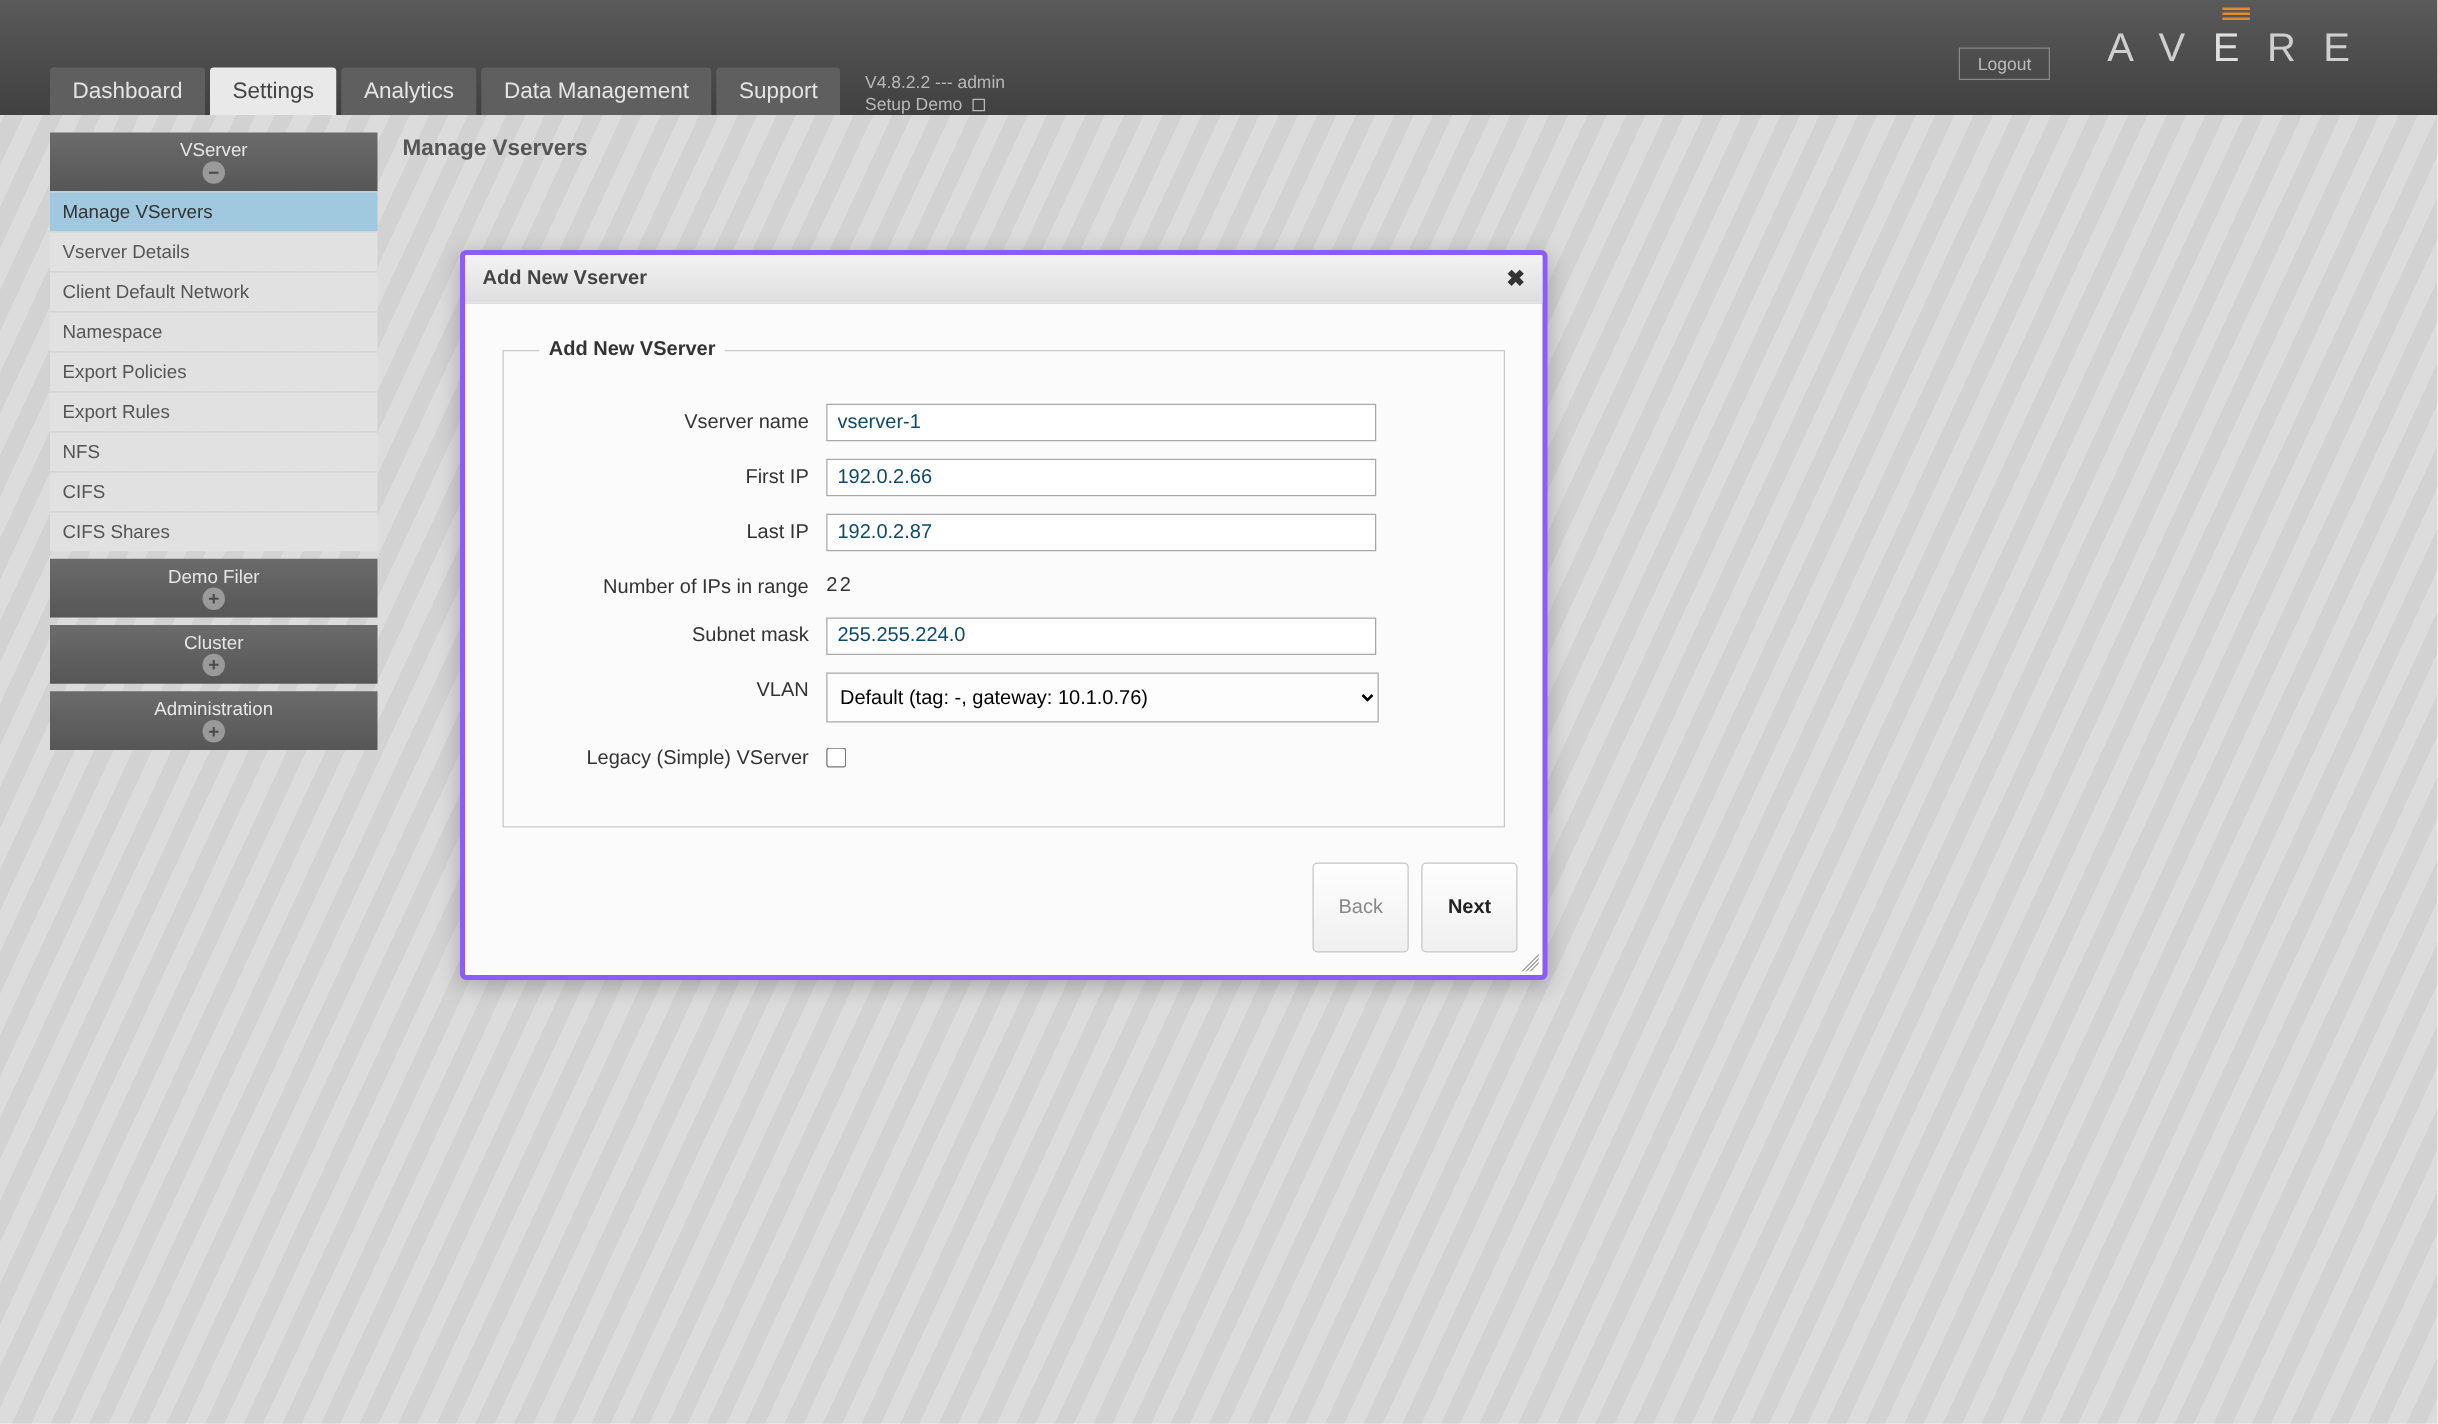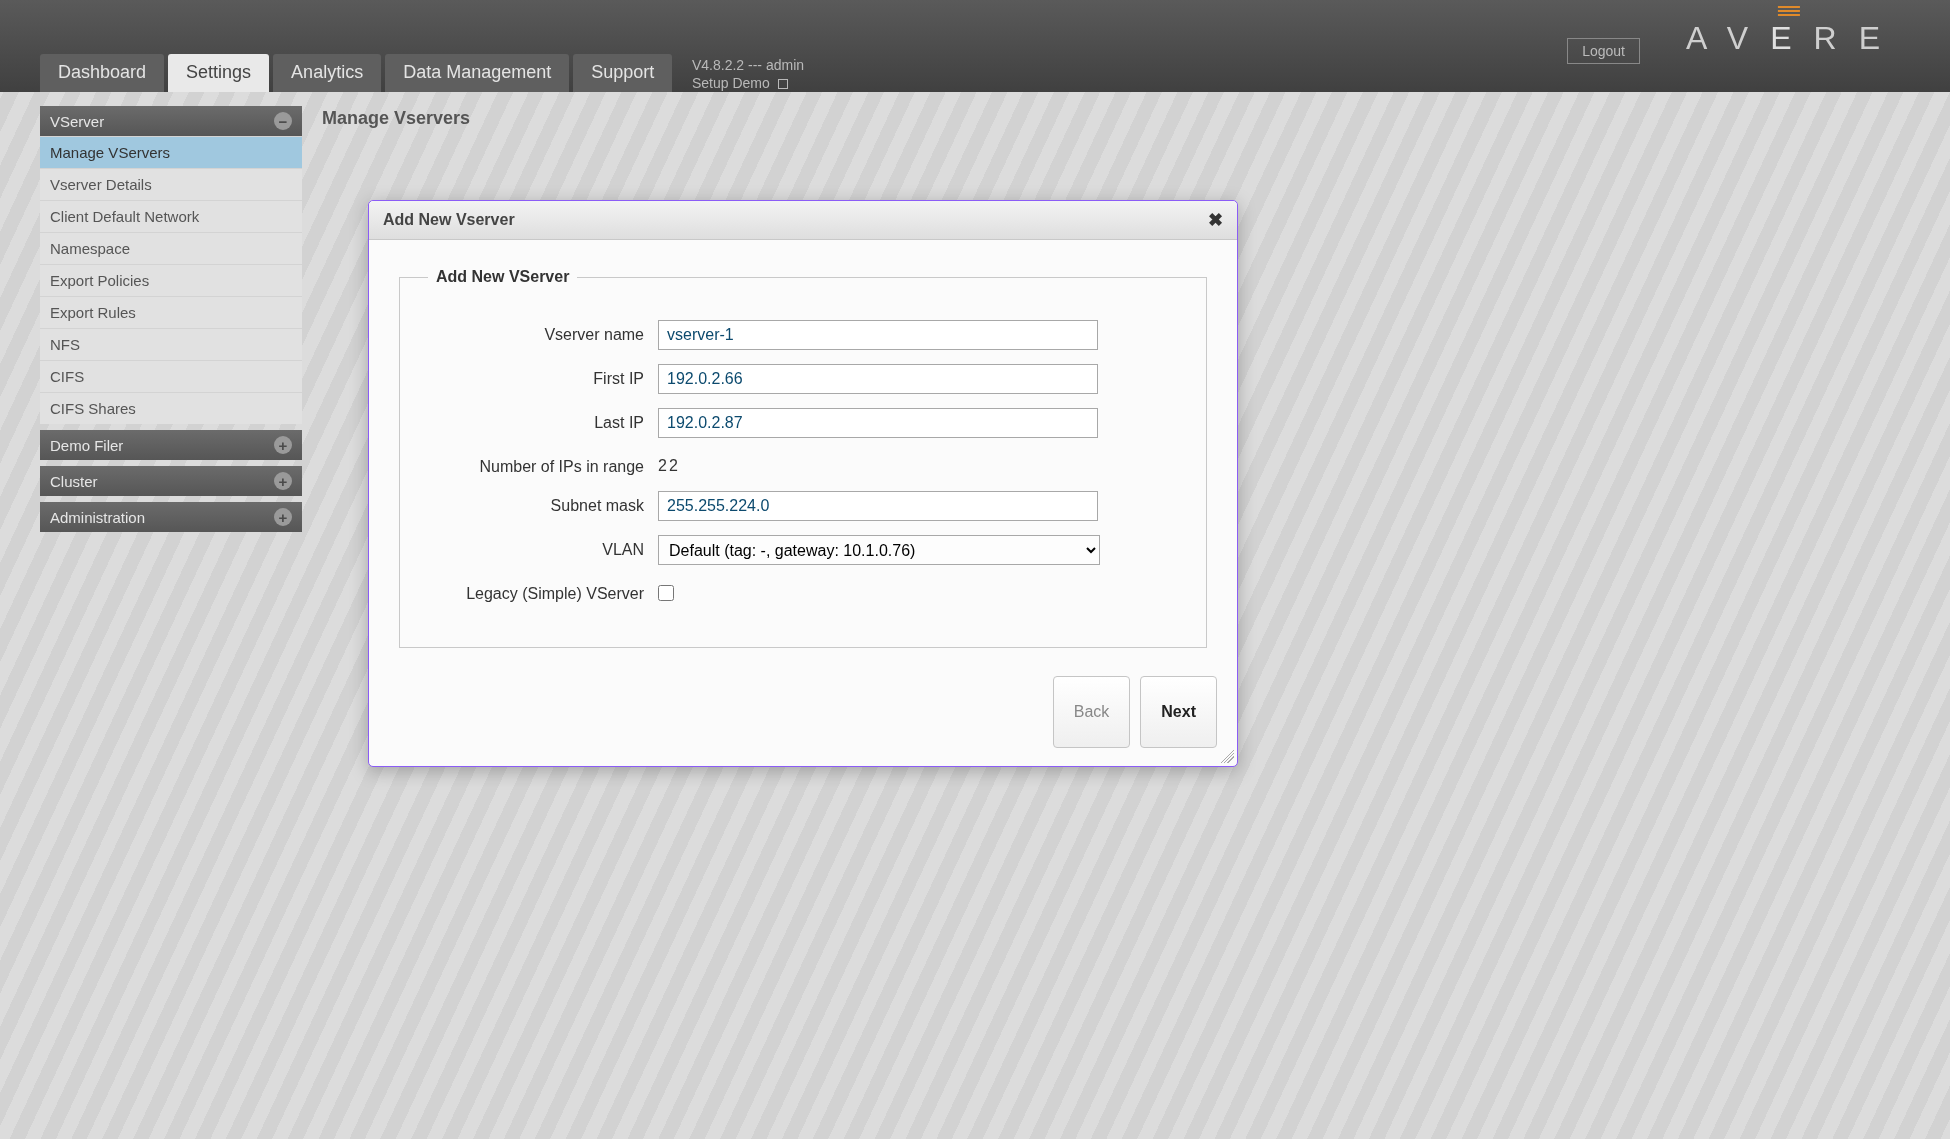--- a/index.html
+++ b/index.html
@@ -110,20 +110,21 @@
   .sidebar-group-header {
     background: linear-gradient(#6b6b6b,#565656);
     color:#e6e6e6;
     padding:6px 10px;
     font-size:15px;
     display:flex;
     justify-content:space-between;
     align-items:center;
     margin-top:6px;
     cursor:pointer;
+    flex-direction:column;
   }
   .sidebar-group-header:first-child { margin-top:0; }
   .sg-icon {
     width:18px;height:18px;
     border-radius:50%;
     background:#9a9a9a;
     display:inline-flex;
     align-items:center;justify-content:center;
     color:#4a4a4a;
     font-size:15px;
@@ -150,21 +151,21 @@
     padding-top:2px;
   }
 
   
   .modal {
     position:absolute;
     left:368px;
     top:200px;
     width:870px;
     background:#fbfbfb;
-    border:1px solid #8b5cf6;
+    border:4px solid #8b5cf6;
     border-radius:5px;
     box-shadow:0 4px 18px rgba(0,0,0,0.25);
   }
   .modal-titlebar {
     background:linear-gradient(#f3f3f3,#dedede);
     border-bottom:1px solid #c8c8c8;
     border-radius:5px 5px 0 0;
     display:flex;
     justify-content:space-between;
     align-items:center;
@@ -222,21 +223,21 @@
   }
   .form-row .static {
     font-size:16px;
     color:#333;
     padding-top:5px;
     letter-spacing:2px;
     display:inline-block;
   }
   .form-row select {
     width:442px;
-    height:30px;
+    height:40px;
     font-size:16px;
     border:1px solid #a8a8a8;
     background:#fdfdfd;
     padding:2px 6px;
   }
   .form-row input[type=checkbox] {
     width:16px;height:16px;
     margin-top:6px;
   }
 

